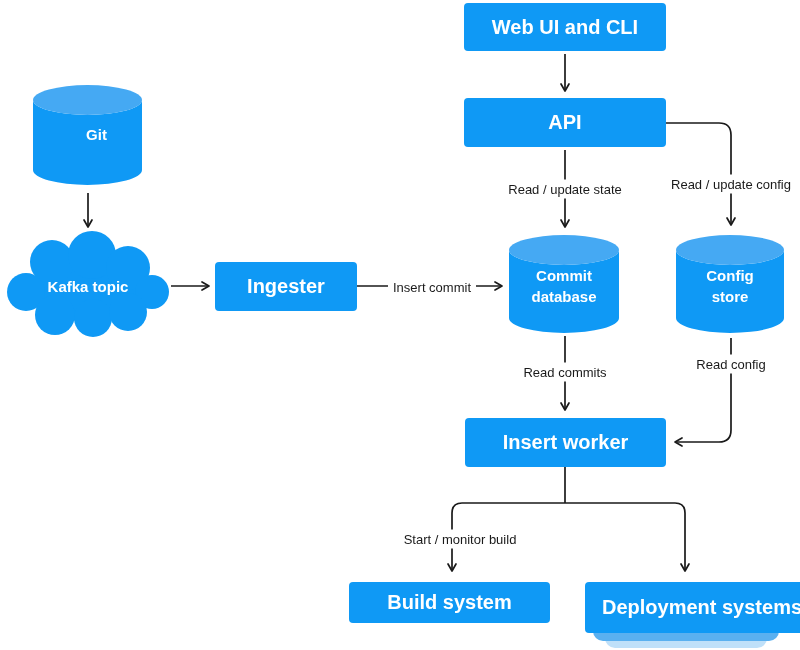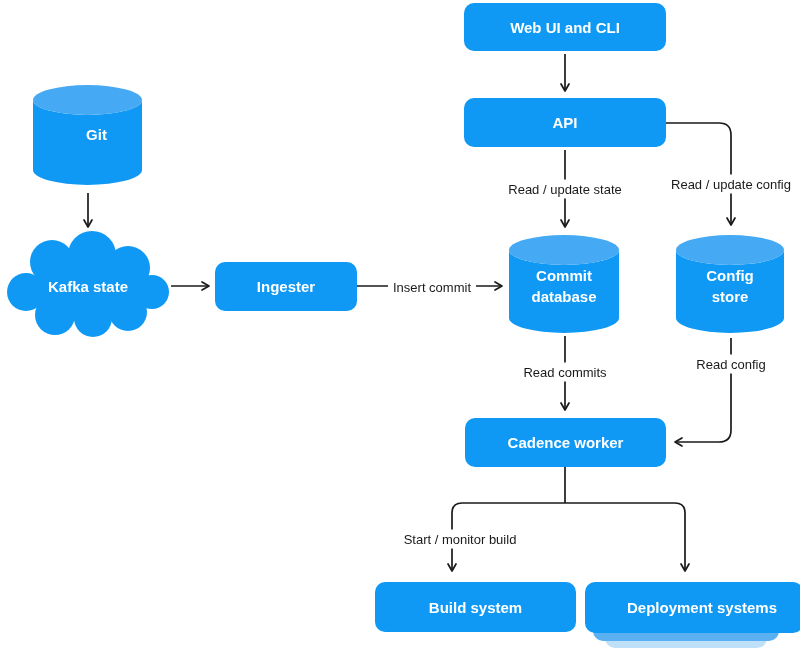--- a/index.html
+++ b/index.html
@@ -17,22 +17,22 @@
     position:relative;width:800px;height:650px;background:var(--canvas_bg);
     font-family:"Liberation Sans", sans-serif;overflow:hidden;
   }
   #edges{position:absolute;left:0;top:0;width:800px;height:650px;}
   .edge{fill:none;stroke:var(--line);stroke-width:1.7px;}
   .cyl-body{fill:var(--node_fill);}
   .cyl-top{fill:var(--cylinder_top);}
   .cloud{fill:var(--node_fill);}
   .node{
     position:absolute;display:flex;align-items:center;justify-content:center;
-    background:var(--node_fill);border-radius:10px;color:var(--node_text);
-    font-weight:700;font-size:15px;text-align:center;z-index:3;
+    background:var(--node_fill);border-radius:4px;color:var(--node_text);
+    font-weight:700;font-size:20px;text-align:center;z-index:3;
   }
   .shape-label{
     position:absolute;display:flex;align-items:center;justify-content:center;
     color:var(--node_text);font-weight:700;font-size:15px;text-align:center;
     line-height:1.35;z-index:3;background:transparent;
   }
   .edge-label{
     position:absolute;transform:translate(-50%,-50%);
     background:var(--canvas_bg);color:var(--edge_text);
     font-size:13px;font-weight:400;white-space:nowrap;
@@ -93,31 +93,31 @@
       <ellipse class="cyl-top" cx="730" cy="250" rx="54" ry="15"></ellipse>
     </g>
   </svg>
 
   <div class="node" style="left:464px;top:3px;width:202px;height:48px;">Web UI and CLI</div>
 
   <div class="node" style="left:464px;top:98px;width:202px;height:49px;">API</div>
 
   <div class="node" style="left:215px;top:262px;width:142px;height:49px;">Ingester</div>
 
-  <div class="node" style="left:465px;top:418px;width:201px;height:49px;">Cadence worker</div>
+  <div class="node" style="left:465px;top:418px;width:201px;height:49px;">Insert worker</div>
 
-  <div class="node" style="left:349px;top:582px;width:201px;height:50px;margin-left:26px;">Build system</div>
+  <div class="node" style="left:349px;top:582px;width:201px;height:41px;">Build system</div>
 
   <div class="stack-layer stack-2" style="left:605px;top:596px;width:162px;height:52px;"></div>
   <div class="stack-layer stack-1" style="left:593px;top:590px;width:186px;height:51px;"></div>
   <div class="node" style="left:585px;top:582px;width:202px;height:51px;padding-left:16px;">Deployment systems</div>
 
   <div class="shape-label" style="left:33px;top:85px;width:127px;height:100px;">Git</div>
 
-  <div class="shape-label" style="left:18px;top:255px;width:140px;height:65px;">Kafka state</div>
+  <div class="shape-label" style="left:18px;top:255px;width:140px;height:65px;">Kafka topic</div>
 
   <div class="shape-label" style="left:514px;top:240px;width:100px;height:93px;">Commit database</div>
 
   <div class="shape-label" style="left:695px;top:240px;width:70px;height:93px;">Config store</div>
 
   <div class="edge-label" style="left:432px;top:287px;">Insert commit</div>
 
   <div class="edge-label" style="left:565px;top:189px;">Read / update state</div>
 
   <div class="edge-label" style="left:731px;top:184px;">Read / update config</div>

